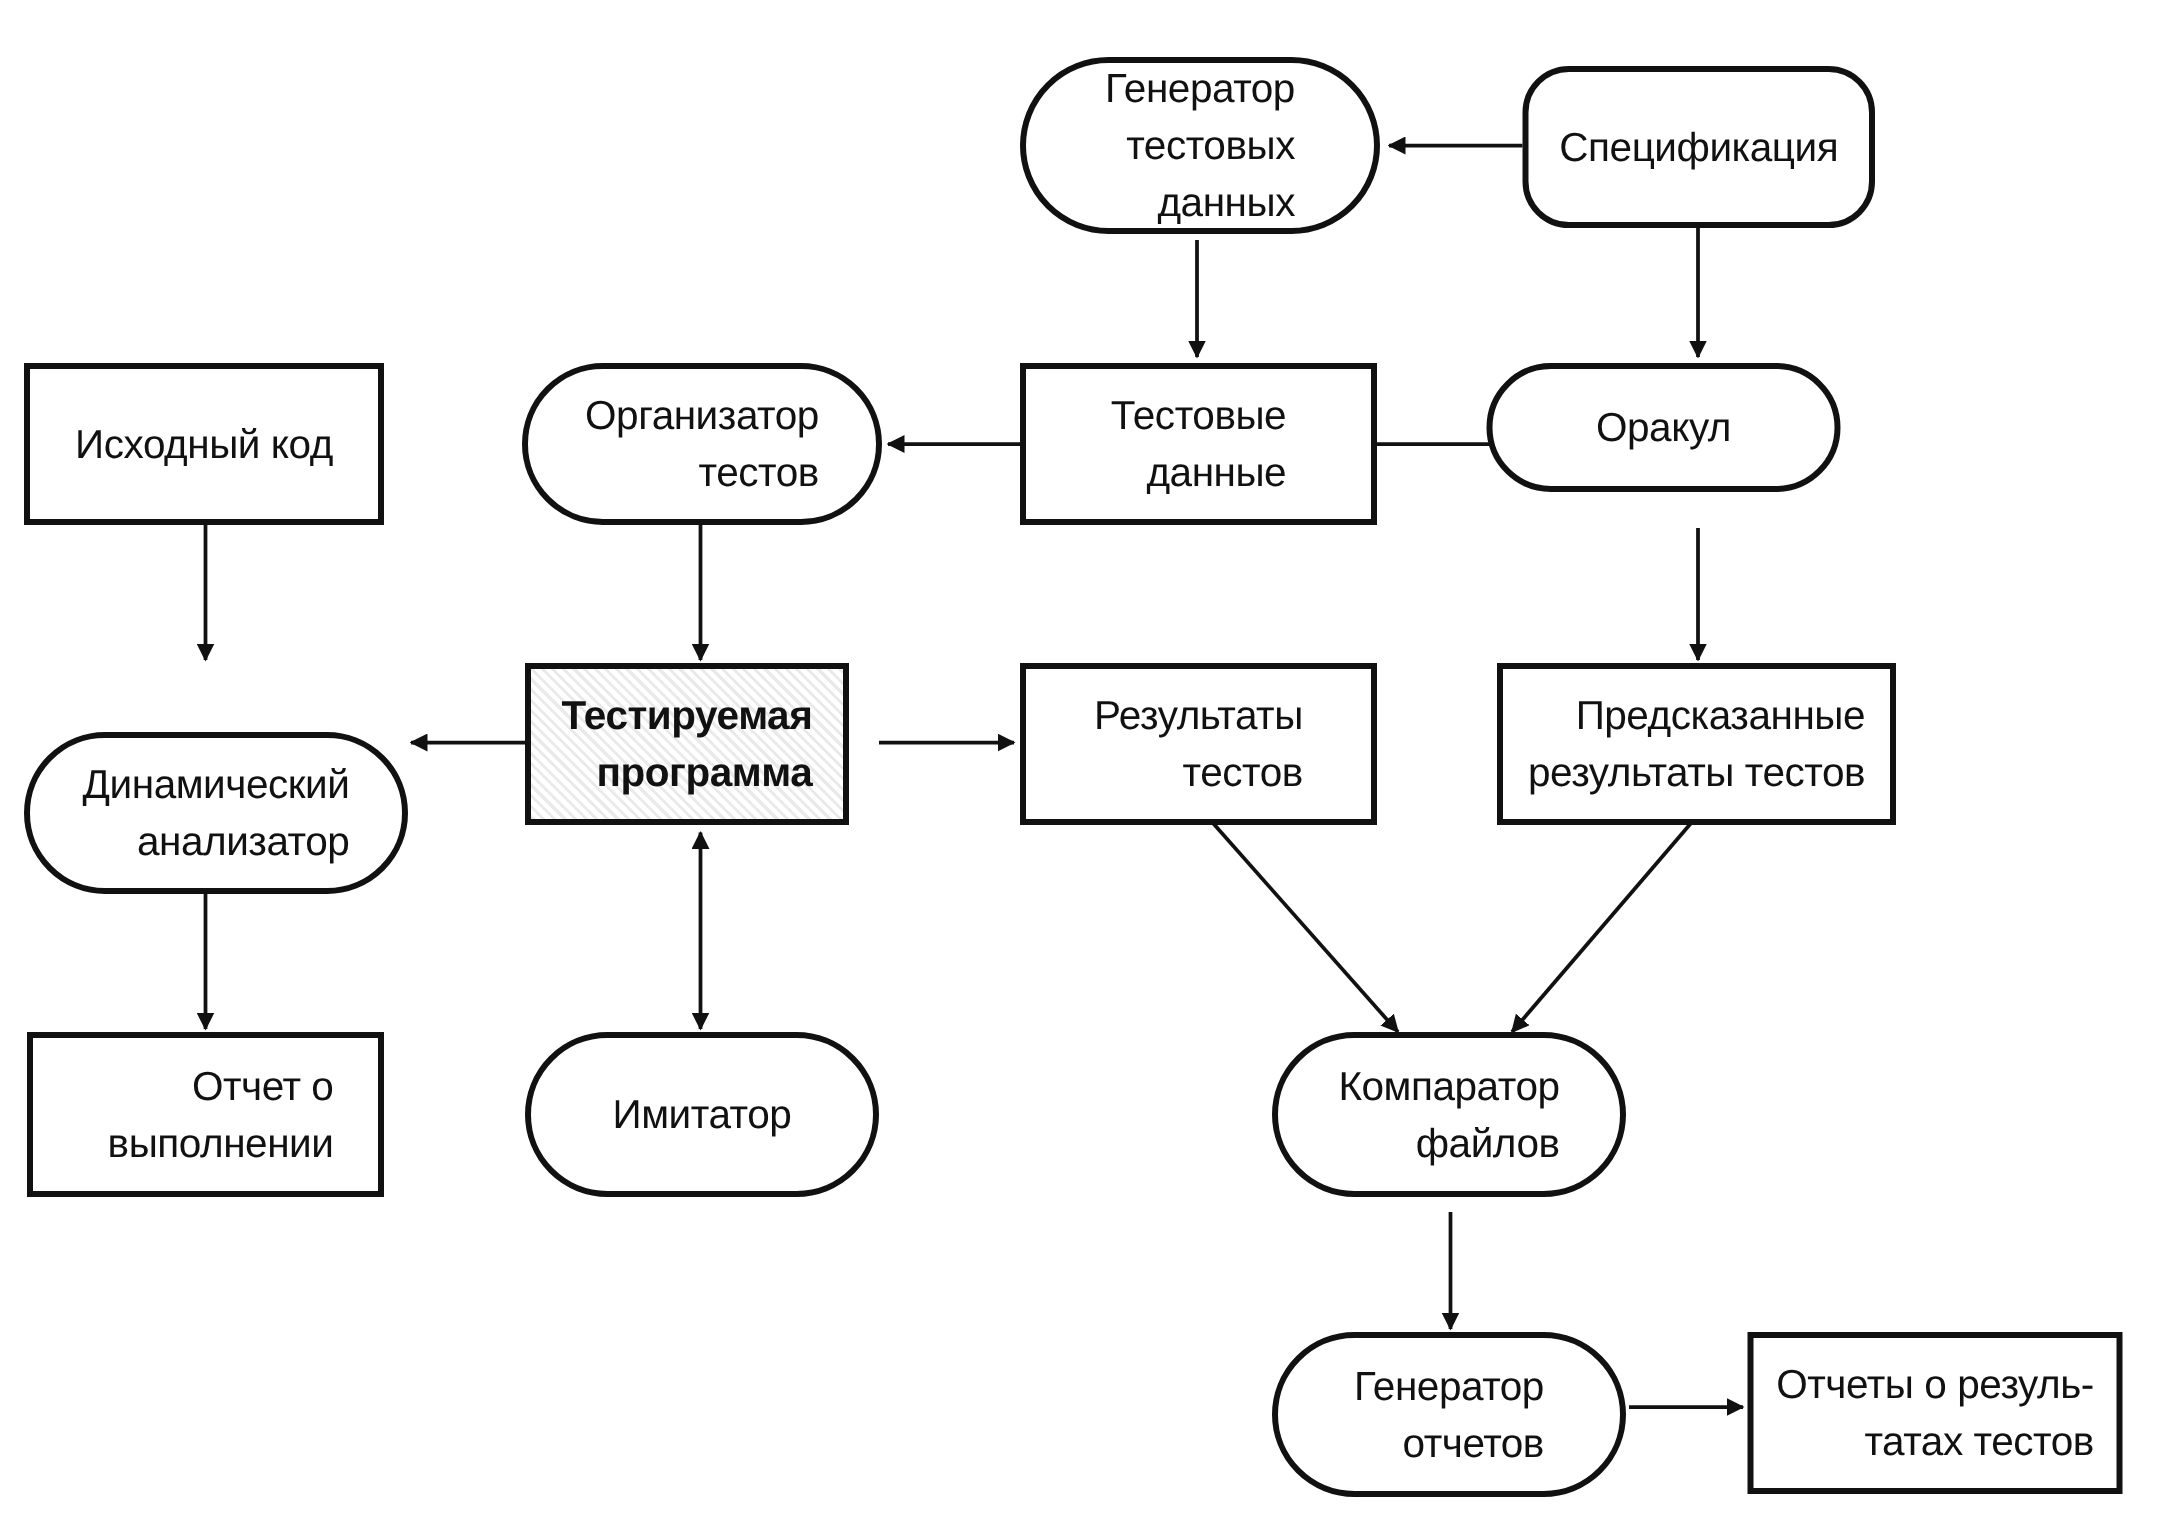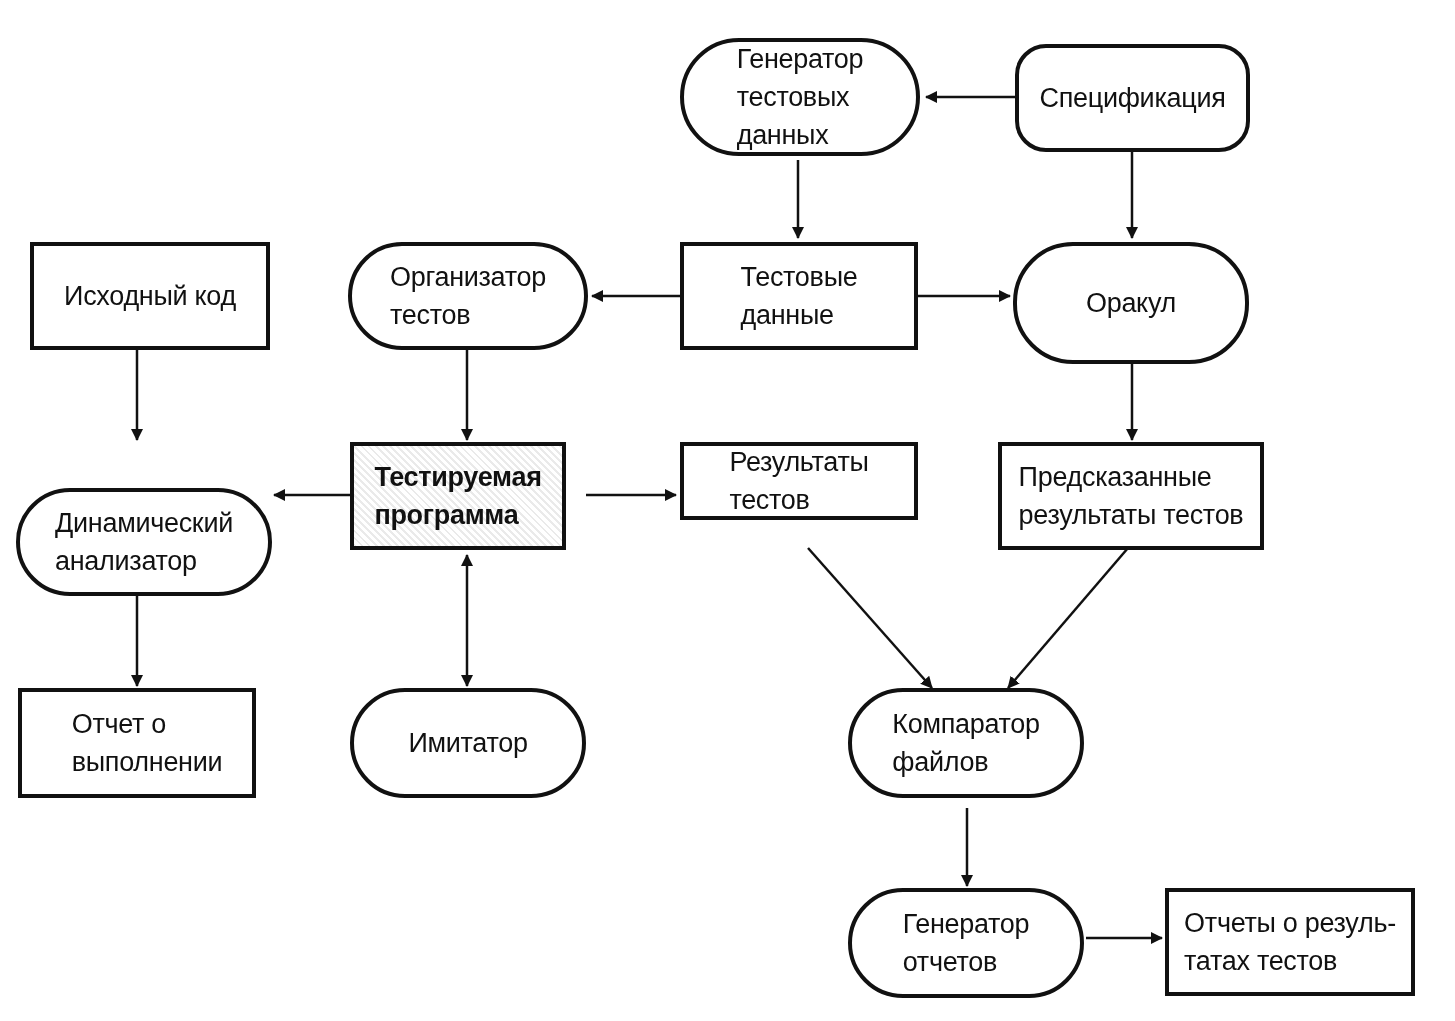--- a/index.html
+++ b/index.html
@@ -1,21 +1,21 @@
 <!DOCTYPE html>
 <html><head>
 <meta charset="utf-8">
 <style>
   html, body { margin:0; padding:0; background:#ffffff; }
   body { width:1455px; height:1021px; position:relative; overflow:hidden;
          font-family:"Liberation Sans", sans-serif; }
   #canvas { position:absolute; left:0; top:0; width:1455px; height:1021px; }
   .node { position:absolute; box-sizing:border-box; border:4px solid #111;
           background:#fff; display:flex; align-items:center; justify-content:center;
-          text-align:left; color:#111; font-size:27px; line-height:38px;
+          text-align:right; color:#111; font-size:27px; line-height:38px;
           font-weight:normal; letter-spacing:-0.3px; }
   .node .shadow { position:absolute; left:10px; top:10px; right:-14px; bottom:-14px;
           z-index:-1; border-radius:inherit;
           background: repeating-linear-gradient(45deg, #9a9a9a 0 2px, #d9d9d9 2px 4px); }
   .node.rect { border-radius:0; }
   .node.pill { border-radius:60px; }
   .node.hatched { background: repeating-linear-gradient(45deg, #eaeaea 0 2px, #ffffff 2px 5px); font-weight:bold; }
   .label { white-space:pre-line; position:relative; z-index:2; }
 </style>
 </head>
@@ -52,55 +52,55 @@
   <span class="label">Генератор
 тестовых
 данных</span>
 </div>
 
 <div class="node rect" style="left:1015px;top:44px;width:235px;height:108px;border-radius:31px;">
   <div class="shadow"></div>
   <span class="label">Спецификация</span>
 </div>
 
-<div class="node rect" style="left:16px;top:242px;width:240px;height:108px;margin-left:14px;">
+<div class="node rect" style="left:16px;top:242px;width:240px;height:108px;">
   <div class="shadow"></div>
   <span class="label">Исходный код</span>
 </div>
 
 <div class="node pill" style="left:348px;top:242px;width:240px;height:108px;">
   <div class="shadow"></div>
   <span class="label">Организатор
 тестов</span>
 </div>
 
 <div class="node rect" style="left:680px;top:242px;width:238px;height:108px;">
   <div class="shadow"></div>
   <span class="label">Тестовые
 данные</span>
 </div>
 
-<div class="node pill" style="left:1013px;top:242px;width:236px;height:122px;">
+<div class="node pill" style="left:991px;top:242px;width:236px;height:86px;">
   <div class="shadow"></div>
   <span class="label">Оракул</span>
 </div>
 
 <div class="node pill" style="left:16px;top:442px;width:256px;height:108px;margin-top:46px;">
   <div class="shadow"></div>
   <span class="label">Динамический
 анализатор</span>
 </div>
 
 <div class="node rect hatched" style="left:350px;top:442px;width:216px;height:108px;">
   <div class="shadow"></div>
   <span class="label">Тестируемая
 программа</span>
 </div>
 
-<div class="node rect" style="left:680px;top:442px;width:238px;height:78px;">
+<div class="node rect" style="left:680px;top:442px;width:238px;height:108px;">
   <div class="shadow"></div>
   <span class="label">Результаты
 тестов</span>
 </div>
 
 <div class="node rect" style="left:998px;top:442px;width:266px;height:108px;">
   <div class="shadow"></div>
   <span class="label">Предсказанные
 результаты тестов</span>
 </div>

